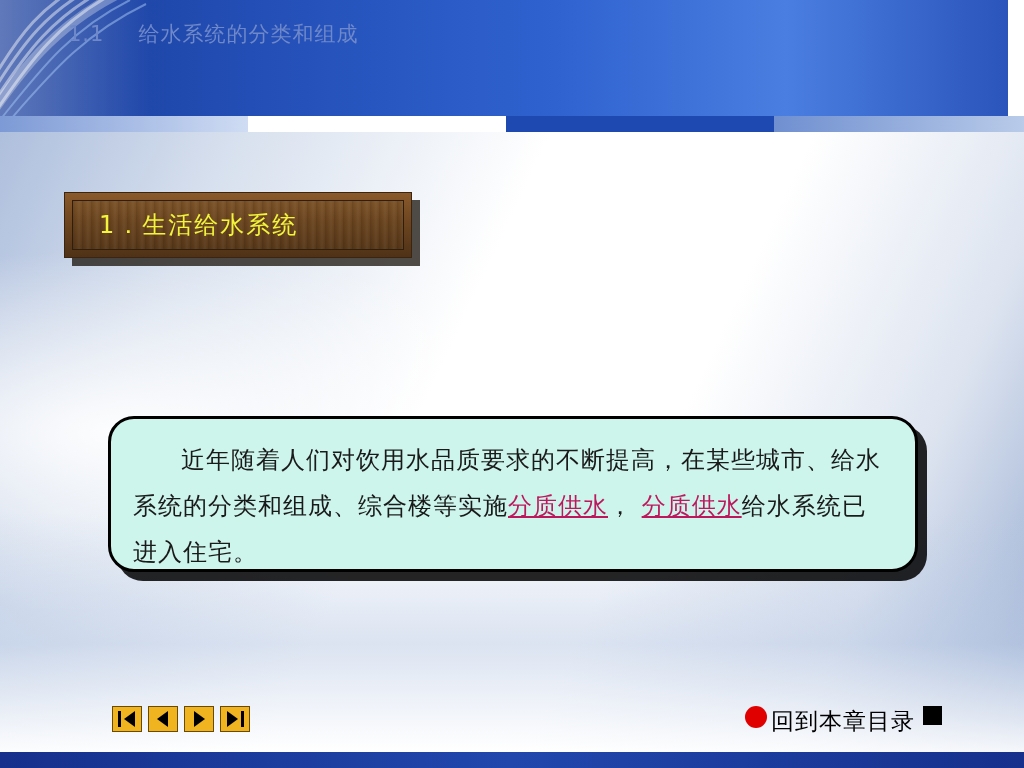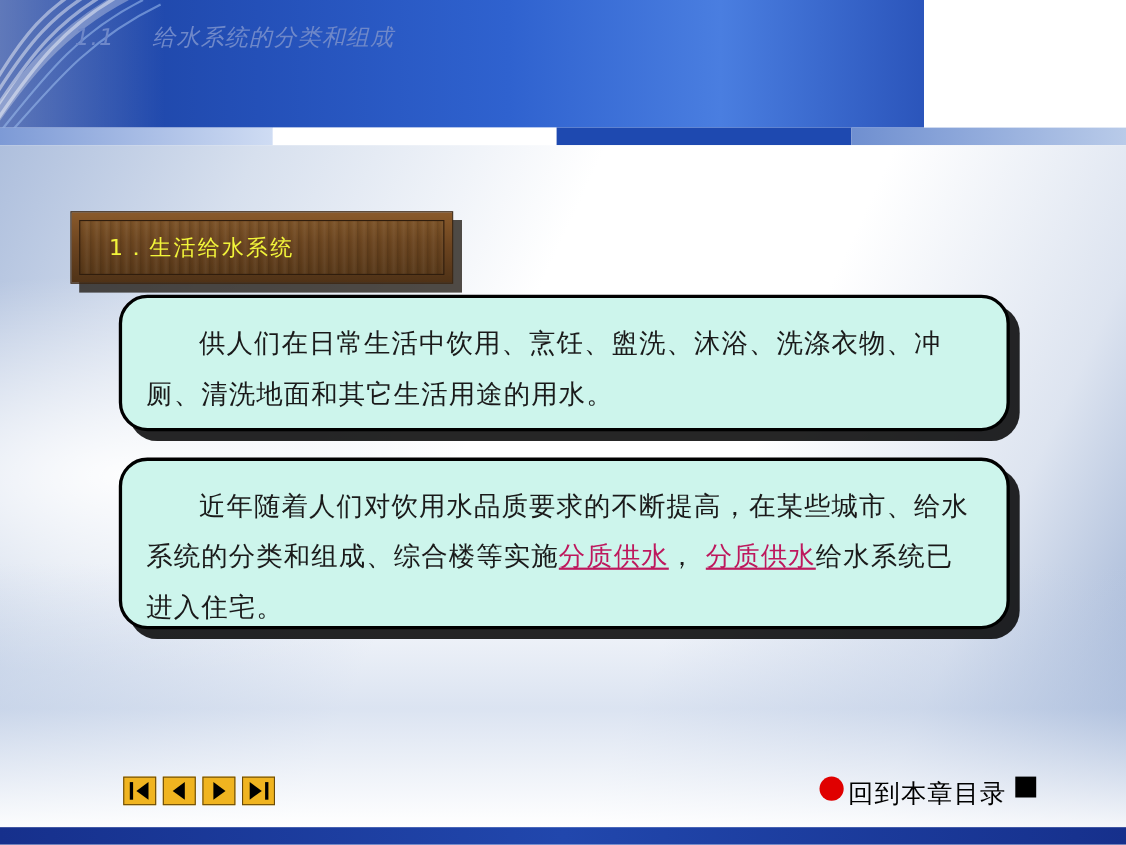--- a/index.html
+++ b/index.html
@@ -21,24 +21,23 @@
       linear-gradient(to bottom,
         #ffffff 0%,
         #ffffff 100%);
     overflow: hidden;
   }
 
   
   .header-band {
     position: absolute;
     left: 0; top: 0;
-    width: 840px;
+    width: 1008px;
     height: 116px;
     background: linear-gradient(to right, #1b3f9c 0%, #2450b8 28%, #2f62cf 55%, #4a7ee0 78%, #2b55bb 100%);
-    font-style: italic;
   }
   .header-band:before {
     content: "";
     position: absolute;
     left: 0; top: 0;
     width: 150px; height: 116px;
     background: linear-gradient(to right, rgba(255,255,255,0.30), rgba(255,255,255,0.0));
   }
   
   .swoosh {
@@ -127,21 +126,21 @@
     background:
       repeating-linear-gradient(90deg, rgba(0,0,0,0.10) 0px, rgba(0,0,0,0) 3px, rgba(255,255,255,0.05) 6px, rgba(0,0,0,0) 9px),
       linear-gradient(to bottom, #7b5227 0%, #6a441f 40%, #563718 100%);
     border: 1px solid #2f1d0d;
     box-sizing: border-box;
     display: flex;
     align-items: center;
   }
   .plaque-text {
     margin-left: 26px;
-    font-size: 20px;
+    font-size: 24px;
     color: #f2f53a;
     letter-spacing: 2px;
     white-space: nowrap;
   }
 
   
   .box {
     position: absolute;
     background: #cdf5ec;
     border: 3px solid #000000;
@@ -266,23 +265,20 @@
 
   <div class="plaque">
     <div class="plaque-shadow"></div>
     <div class="plaque-outer">
       <div class="plaque-inner">
         <span class="plaque-text">1．生活给水系统</span>
       </div>
     </div>
   </div>
 
-  <div class="box box-1">
-    <p><span class="indent"></span><span>供人们在日常生活中饮用、烹饪、盥洗、沐浴、洗涤衣物、冲厕、清洗地面和其它生活用途的用水。</span></p>
-  </div>
 
   <div class="box box-2">
     <p><span class="indent"></span><span>近年随着人们对饮用水品质要求的不断提高，在某些城市、给水系统的分类和组成、综合楼等实施</span><a class="link" href="#">分质供水</a><span>，</span> <a class="link" href="#">分质供水</a><span>给水系统已进入住宅。</span></p>
   </div>
 
   <div class="nav-group">
     <div class="nav-btn">
       <span class="bar-end bar-left"></span>
       <span class="tri tri-left" style="left:11px;"></span>
     </div>

